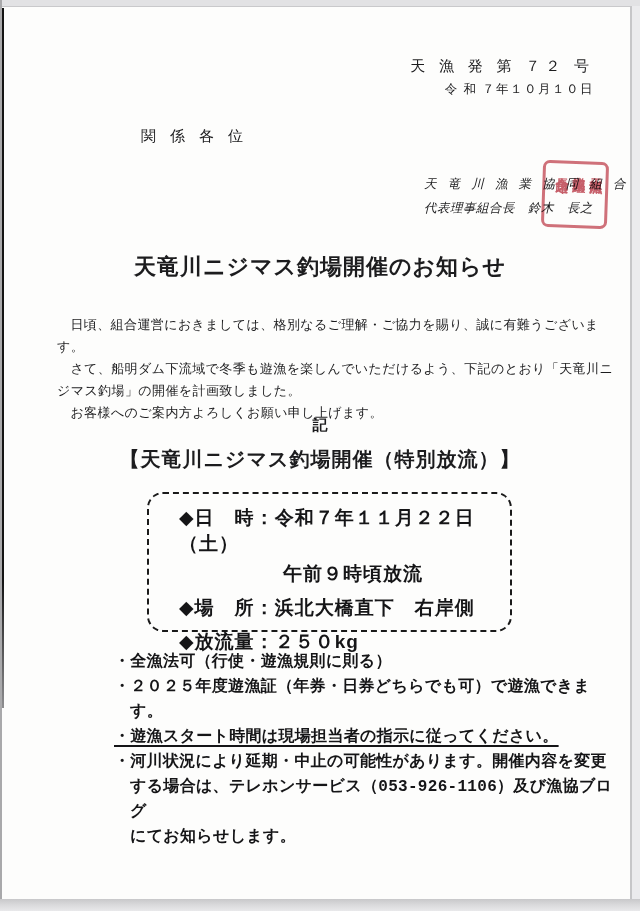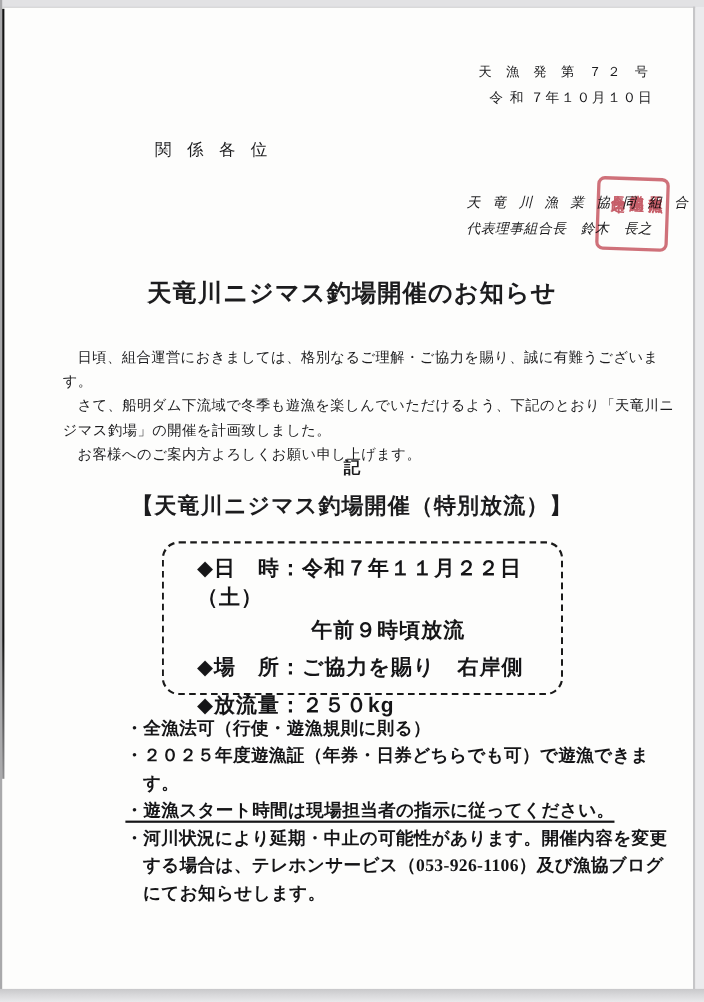--- a/index.html
+++ b/index.html
@@ -17,21 +17,21 @@
   .edge-top-line{position:absolute;top:6px;left:0;right:0;height:1px;background:#c9c9cb;}
   .edge-left-outer{position:absolute;top:0;left:0;width:2px;height:100%;background:#a9a9ab;}
   .edge-left-dark{position:absolute;top:8px;left:2px;width:2px;height:700px;
     background:linear-gradient(to bottom,#141414 0%,#141414 82%,#8e8e90 100%);}
   .edge-right-strip{position:absolute;top:6px;right:0;width:8px;height:100%;background:#ebebed;}
   .edge-right-line{position:absolute;top:6px;right:8px;width:2px;height:100%;background:#c6c6c8;}
   .edge-bottom{position:absolute;bottom:0;left:0;right:0;height:12px;
     background:linear-gradient(to bottom,#c8c8ca 0%,#d8d8da 45%,#e9e9eb 100%);}
 
   
-  .doc-number{position:absolute;top:57px;right:46px;font-size:12px;letter-spacing:5px;text-align:center;}
+  .doc-number{position:absolute;top:57px;right:46px;font-size:15px;letter-spacing:5px;text-align:center;}
   .doc-date{position:absolute;top:81px;right:46px;font-size:12.5px;letter-spacing:1.5px;}
   .addressee{position:absolute;top:127px;left:94px;font-size:15px;letter-spacing:14px;padding-left:47px;}
 
   .sender{position:absolute;top:178px;left:424px;font-size:12.5px;line-height:1;font-style:italic;}
   .sender-org{letter-spacing:4px;}
   .sender-name{margin-top:11px;letter-spacing:0.5px;}
 
   .stamp{
     position:absolute;top:161px;left:542px;width:56px;height:56px;
     border:3px solid rgba(196,75,86,0.85);
@@ -77,21 +77,21 @@
     font-weight:bold;font-size:19px;letter-spacing:1px;
     color:#151517;
   }
   .detail-row{line-height:26px;}
   .detail-row + .detail-row{margin-top:8px;}
   .detail-second{line-height:26px;margin-top:4px;margin-left:104px;margin-bottom:8px;}
 
   
   .notes{
     position:absolute;top:650px;left:114px;width:504px;
-    font-family:Liberation Serif, serif;
+    font-family:Liberation Mono, monospace;
     font-weight:bold;font-size:16px;line-height:25px;
     color:#151517;letter-spacing:0.3px;
   }
   .note{margin:0;padding-left:16px;text-indent:-16px;white-space:pre-line;}
   .note.underlined{text-decoration:underline;text-underline-offset:4px;text-decoration-thickness:1.5px;}
 </style>
 </head>
 <body>
 
 <div class="page">
@@ -129,21 +129,21 @@
 
   <div class="record-mark">記</div>
   <h2 class="section-heading">【天竜川ニジマス釣場開催（特別放流）】</h2>
 
   <div class="details-box">
     <div class="detail-row">
       <span>◆日　時</span><span>：</span><span>令和７年１１月２２日（土）</span>
       <div class="detail-second">午前９時頃放流</div>
     </div>
     <div class="detail-row">
-      <span>◆場　所</span><span>：</span><span>ご協力を賜り　右岸側</span>
+      <span>◆場　所</span><span>：</span><span>浜北大橋直下　右岸側</span>
     </div>
     <div class="detail-row">
       <span>◆放流量</span><span>：</span><span>２５０kg</span>
     </div>
   </div>
 
   <div class="notes">
     <p class="note">・全漁法可（行使・遊漁規則に則る）</p>
     <p class="note">・２０２５年度遊漁証（年券・日券どちらでも可）で遊漁できます。</p>
     <p class="note underlined">・遊漁スタート時間は現場担当者の指示に従ってください。</p>

